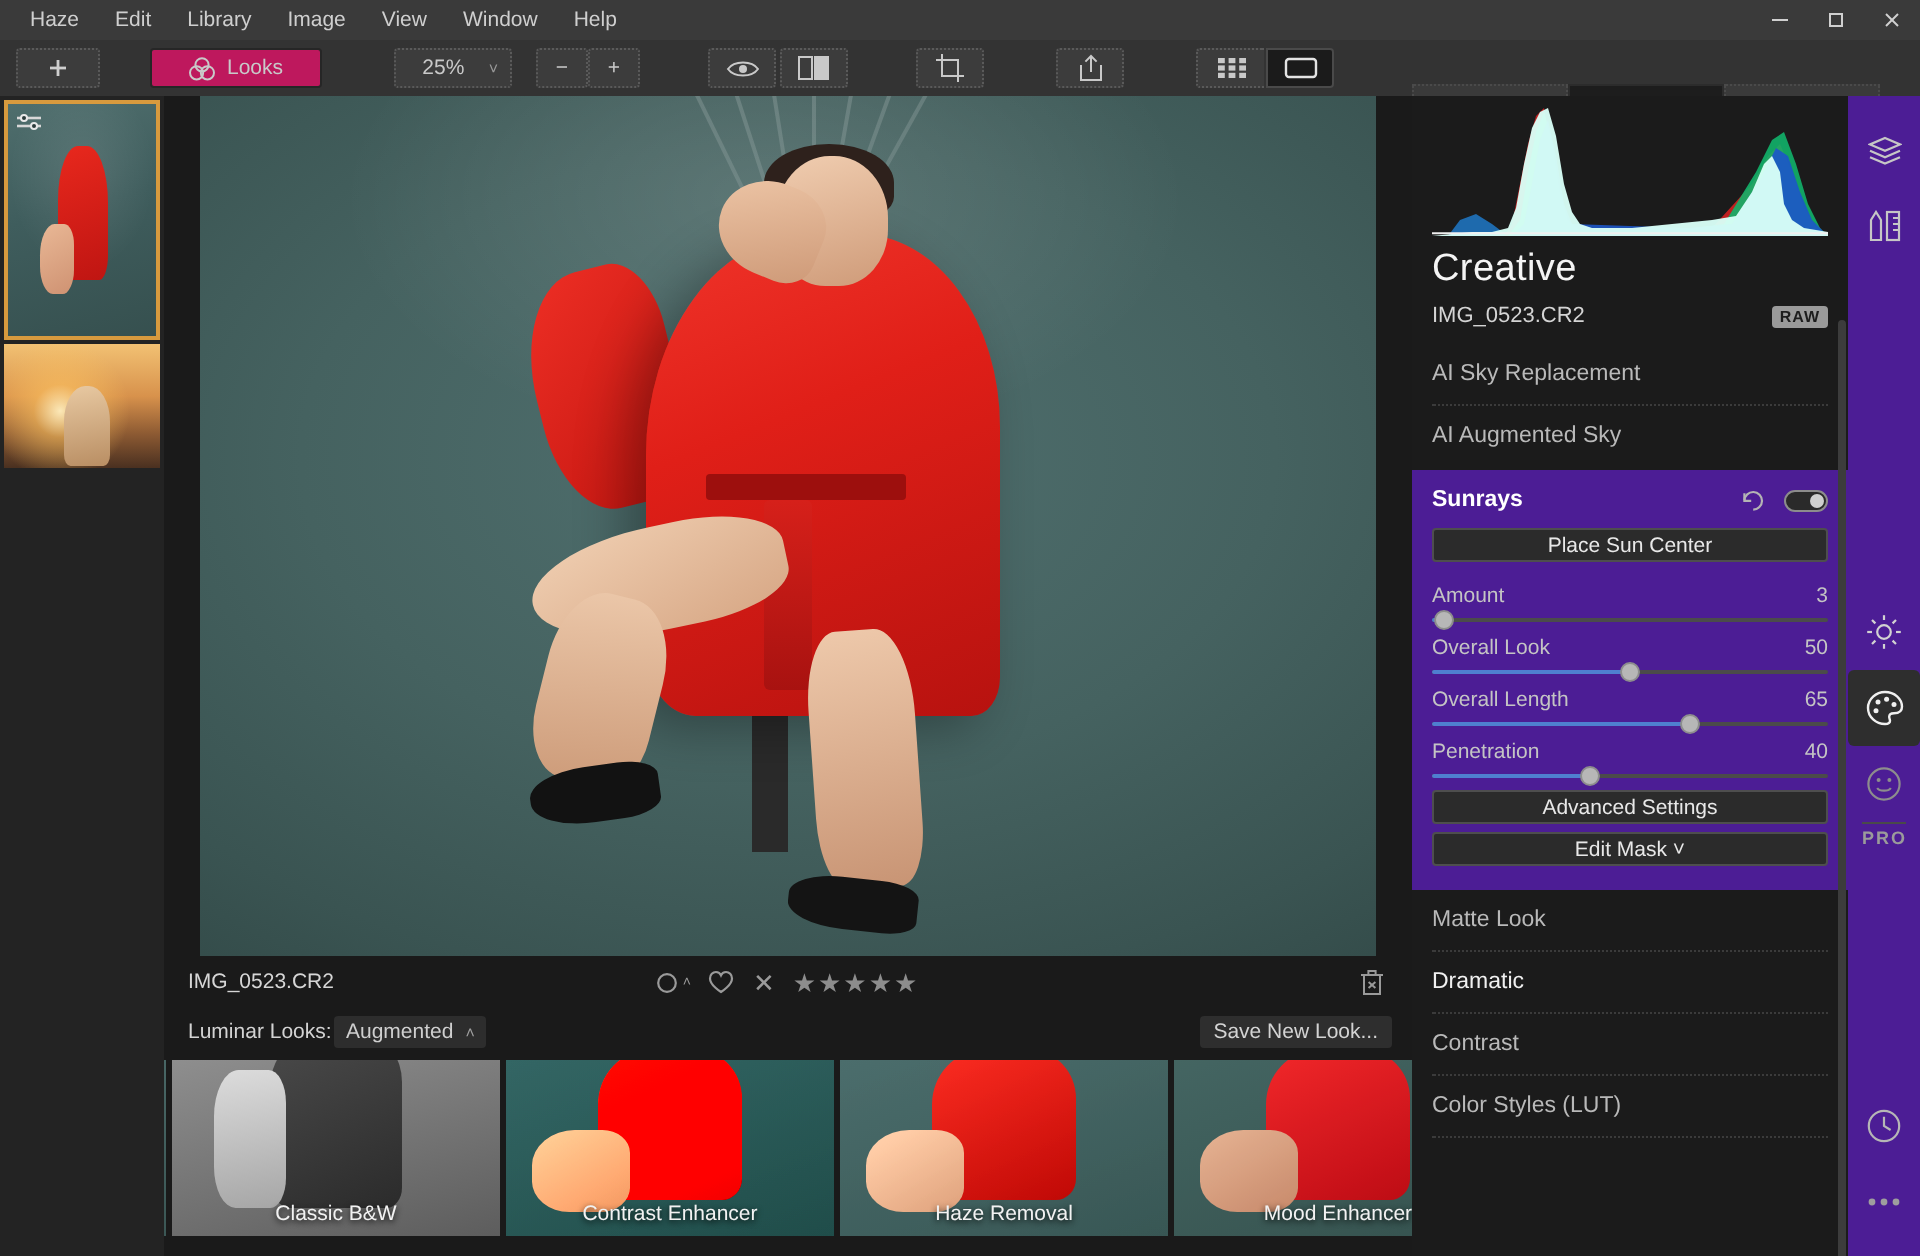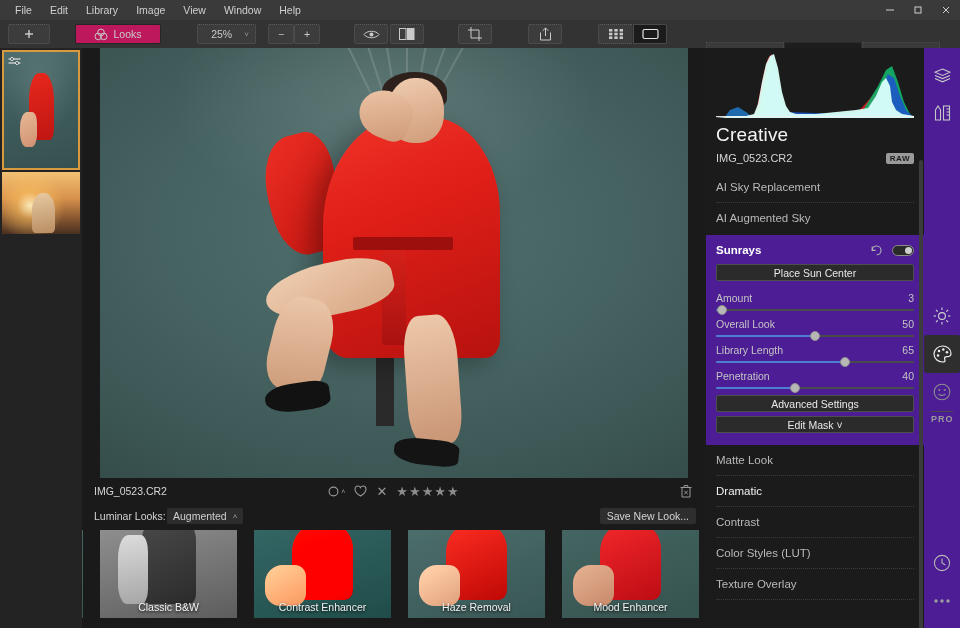--- a/index.html
+++ b/index.html
@@ -219,21 +219,21 @@
   .save-look {
     position: absolute; right: 10px; font-size: 10.5px; color: #d3d3d3;
     padding: 2px 7px; background: #2e2e2e; border-radius: 2px;
   }
 
   .looks-strip {
     position: absolute; left: 0; top: 482px; width: 624px; height: 95px;
     display: flex; gap: 3px; overflow: hidden; padding-left: 1px;
   }
   .look-card {
-    position: relative; width: 137px; height: 88px; flex: 0 0 auto; overflow: hidden; margin-left: 14px;
+    position: relative; width: 164px; height: 88px; flex: 0 0 auto; overflow: hidden;
   }
   .look-card.partial { width: 62px; margin-left: -62px; }
   .look-cap {
     position: absolute; bottom: 5px; left: 0; width: 100%; text-align: center;
     font-size: 10.5px; color: #f2f2f2; text-shadow: 0 1px 3px rgba(0,0,0,0.95);
   }
   .lk-base {
     position: absolute; inset: 0;
     background: linear-gradient(160deg, #4b6a69, #3b5755);
   }
@@ -353,21 +353,21 @@
   }
   svg { display: block; }
 </style>
 </head>
 <body>
 
 <div class="app">
 
   <div class="titlebar">
     <div class="menu-items">
-      <div class="menu-item">File</div>
+      <div class="menu-item">Haze</div>
       <div class="menu-item">Edit</div>
       <div class="menu-item">Library</div>
       <div class="menu-item">Image</div>
       <div class="menu-item">View</div>
       <div class="menu-item">Window</div>
       <div class="menu-item">Help</div>
     </div>
     <div class="win-ctrls">
       <div class="win-btn">
         <svg width="10" height="10" viewBox="0 0 10 10">
@@ -674,21 +674,21 @@
             <span>50</span>
           </div>
           <div class="slider-track">
             <div class="slider-fill" style="width:50%"></div>
             <div class="slider-knob" style="left:50%"></div>
           </div>
         </div>
 
         <div class="slider-row">
           <div class="slider-top">
-            <span>Library Length</span>
+            <span>Overall Length</span>
             <span>65</span>
           </div>
           <div class="slider-track">
             <div class="slider-fill" style="width:65%"></div>
             <div class="slider-knob" style="left:65%"></div>
           </div>
         </div>
 
         <div class="slider-row">
           <div class="slider-top">
@@ -703,21 +703,20 @@
 
         <div class="sr-divider"></div>
         <div class="panel-btn">Advanced Settings</div>
         <div class="panel-btn">Edit Mask ˅</div>
       </div>
 
       <div class="acc-row">Matte Look</div>
       <div class="acc-row bright">Dramatic</div>
       <div class="acc-row">Contrast</div>
       <div class="acc-row">Color Styles (LUT)</div>
-      <div class="acc-row">Texture Overlay</div>
     </div>
 
     <div class="vscroll"></div>
   </div>
 
   <div class="rrail">
     <div style="height:8px"></div>
     <div class="rail-btn">
       <span>
         <svg width="17" height="15" viewBox="0 0 17 15">

